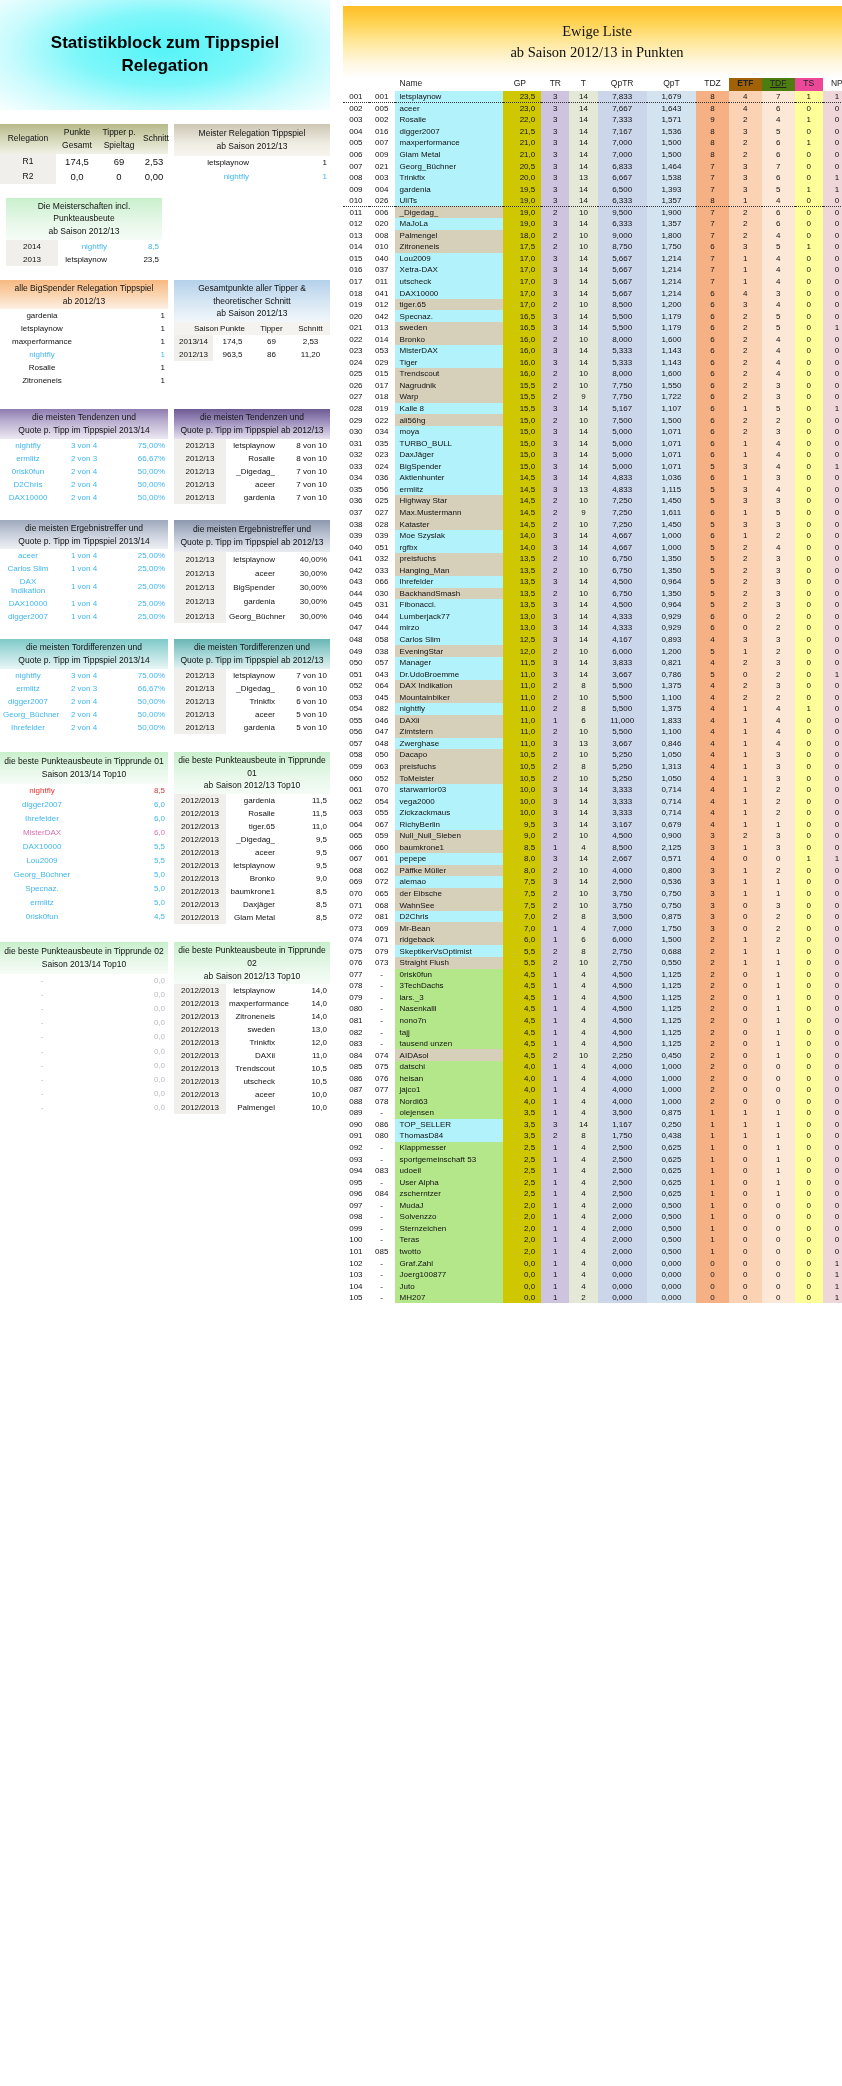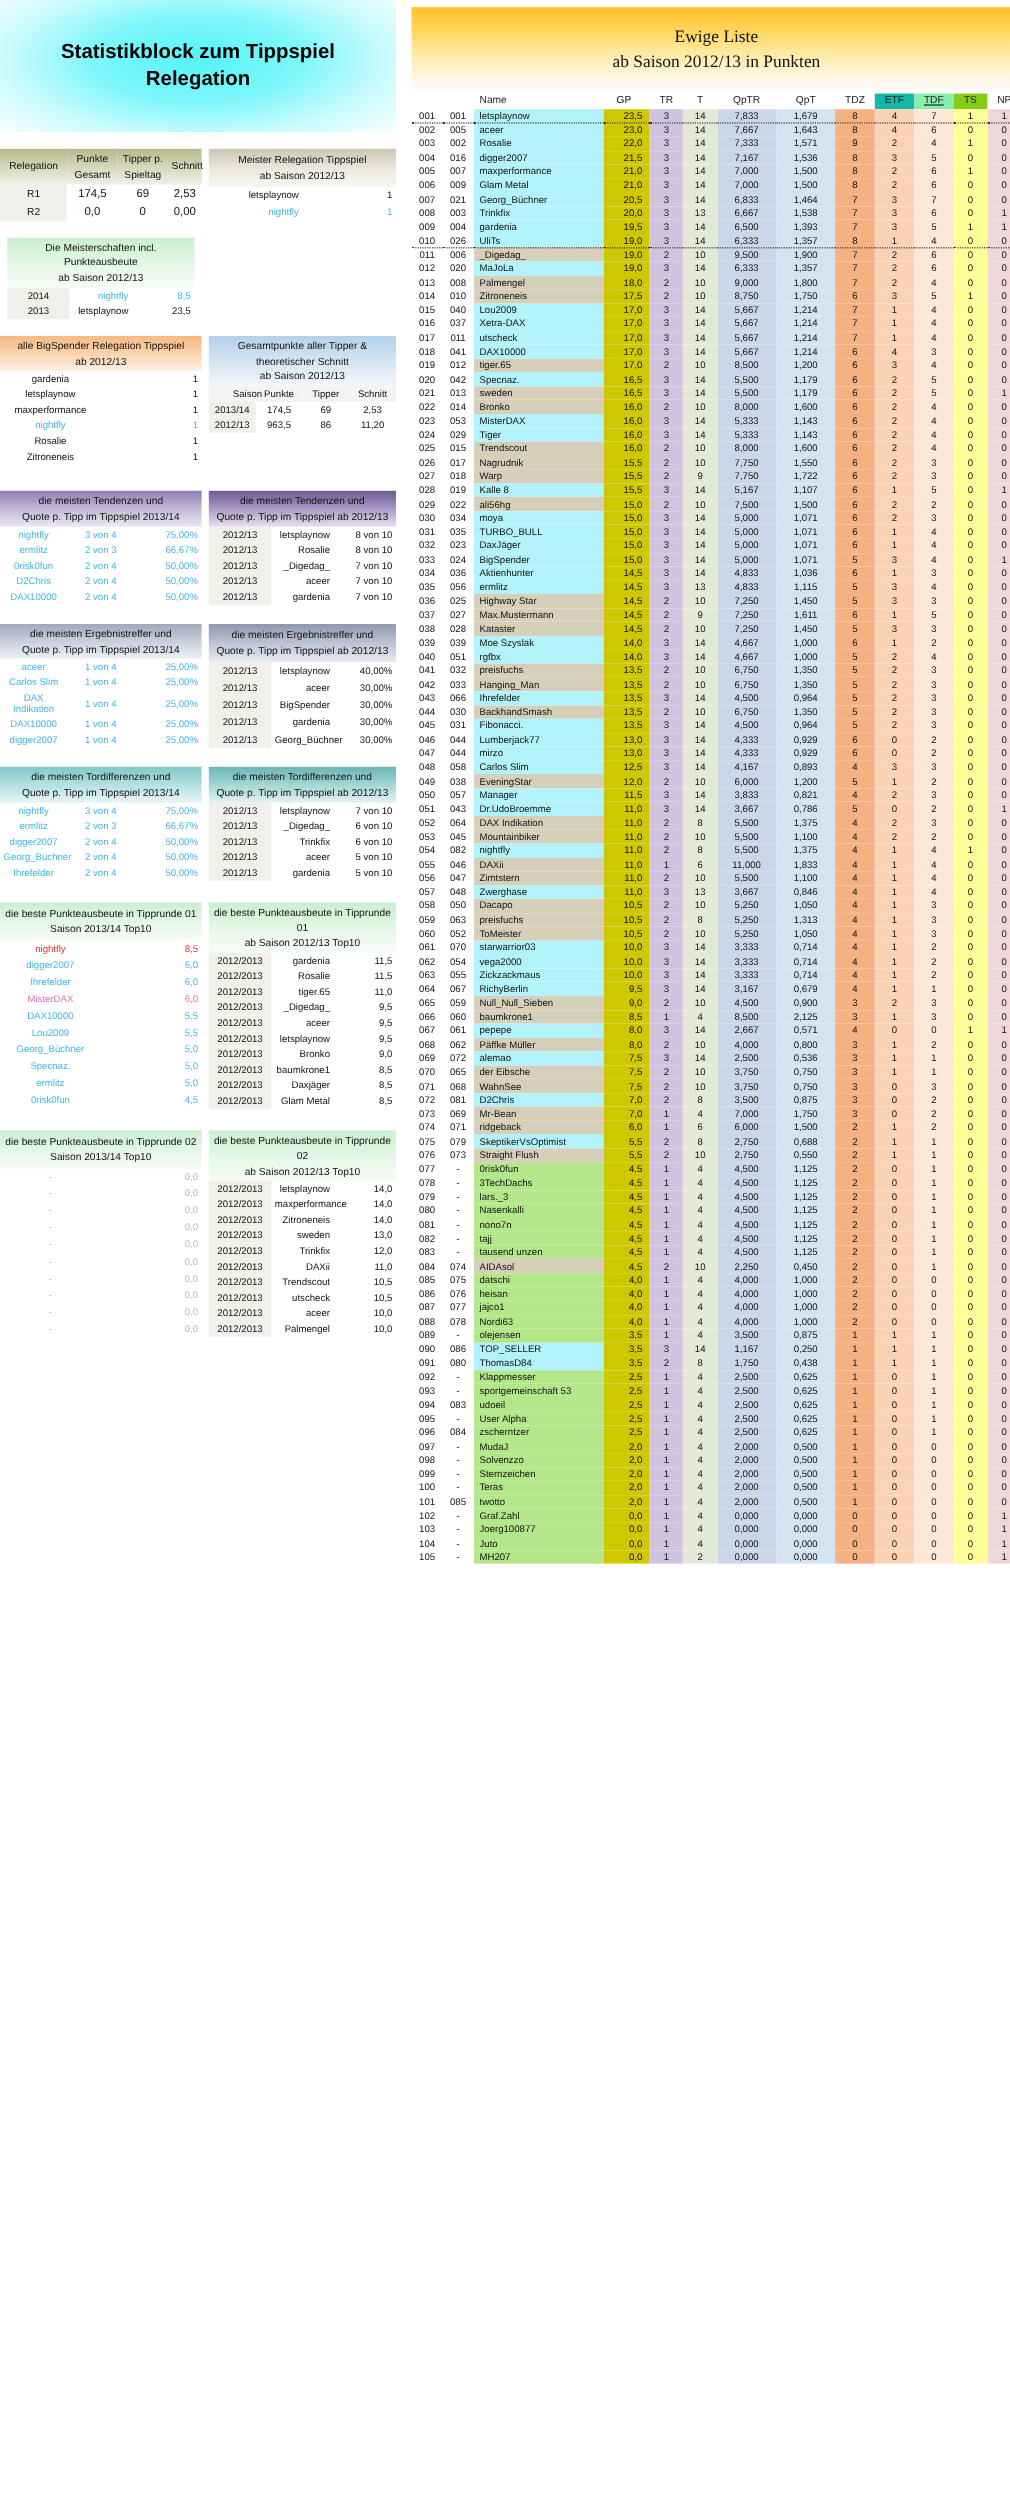--- a/index.html
+++ b/index.html
@@ -707,23 +707,23 @@
         <tr>
           <th class="c-rk" style="background:#fff;"></th>
           <th class="c-rk" style="background:#fff;"></th>
           <th class="c-nm" style="background:#fff; text-align:left; padding-left:5px;">Name</th>
           <th class="c-gp" style="background:#fff; color:#111; text-align:center;">GP</th>
           <th class="c-tr" style="background:#fff;">TR</th>
           <th class="c-t" style="background:#fff;">T</th>
           <th class="c-qptr" style="background:#fff;">QpTR</th>
           <th class="c-qpt" style="background:#fff;">QpT</th>
           <th class="c-tdz" style="background:#fff;">TDZ</th>
-          <th class="c-etf" style="background:#14b8a6;">ETF</th>
-          <th class="c-tdf" style="background:#86efac;text-decoration:underline;">TDF</th>
-          <th class="c-ts" style="background:#84cc16;">TS</th>
+          <th class="c-etf" style="background:#a16207;font-weight:bold;">ETF</th>
+          <th class="c-tdf" style="background:#4d7c0f;text-decoration:underline;">TDF</th>
+          <th class="c-ts" style="background:#ec4899;">TS</th>
           <th class="c-np" style="background:#fff;">NP</th>
         </tr>
       </thead>
       <tbody id="ew-body">
           <tr class="sep10">
             <td class="c-rk">001</td>
             <td class="c-rk">001</td>
             <td class="c-nm st-active">letsplaynow</td>
             <td class="c-gp">23,5</td>
             <td class="c-tr">3</td>

